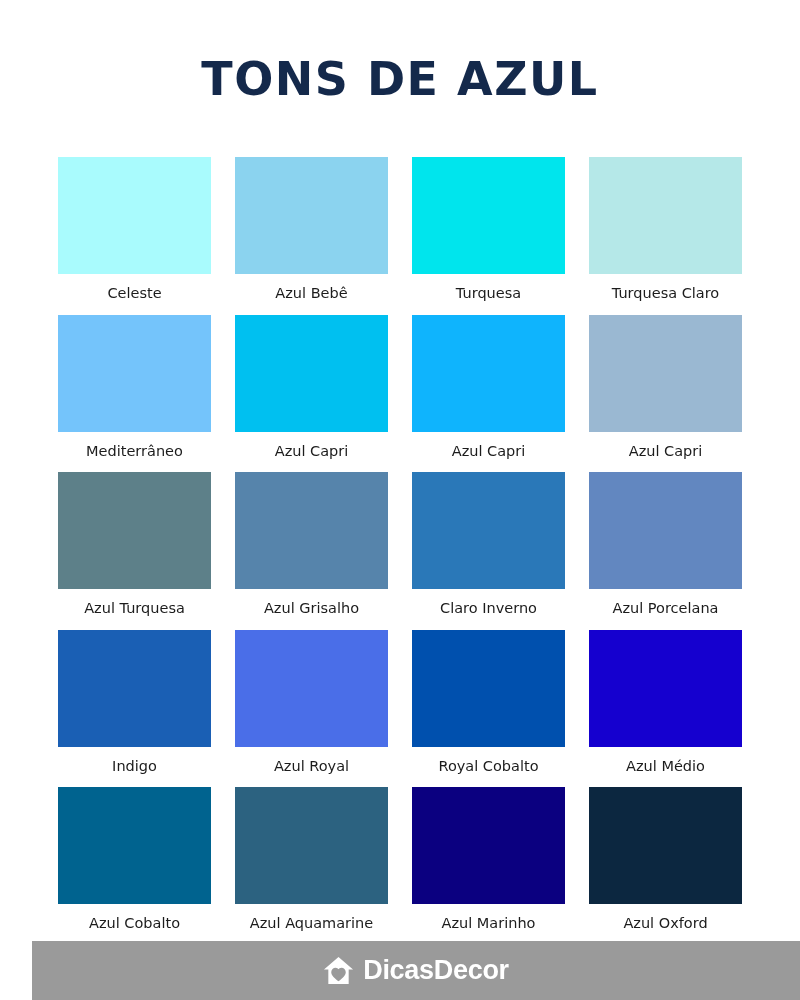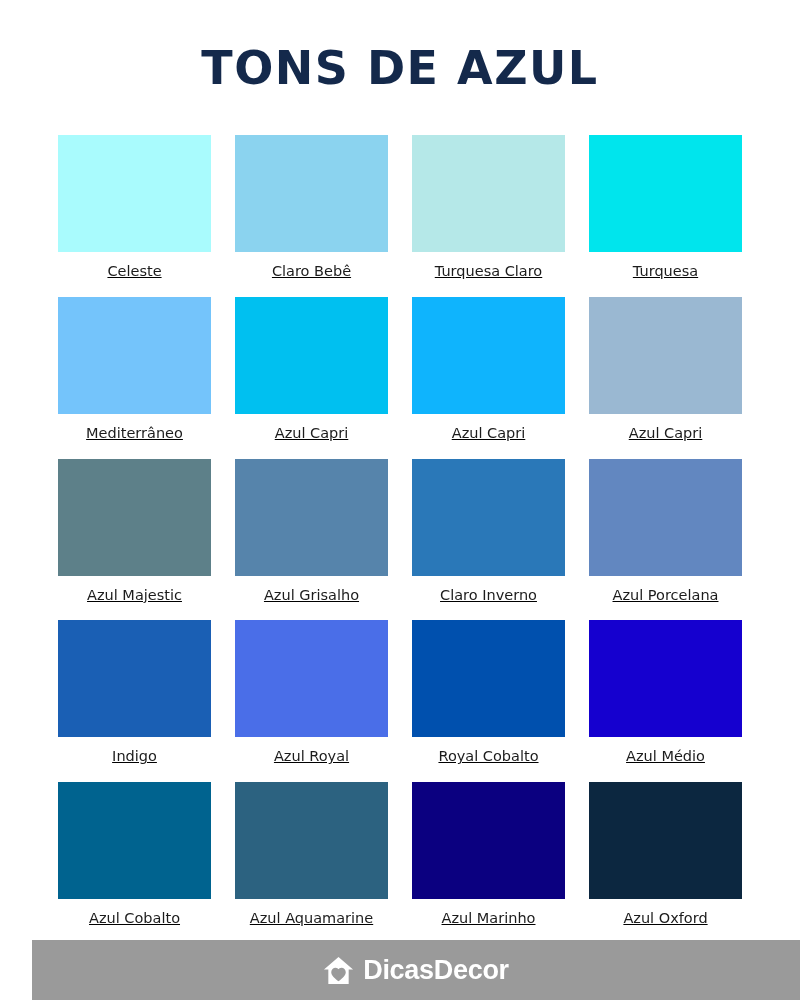--- a/index.html
+++ b/index.html
@@ -17,21 +17,21 @@
     position: relative;
     width: 800px;
     height: 1000px;
     background: #ffffff;
     display: flex;
     flex-direction: column;
   }
 
   
   .title-wrap {
-    height: 135px;
+    height: 157px;
     display: flex;
     align-items: center;
     justify-content: center;
     flex: 0 0 auto;
   }
 
   .page-title {
     font-size: 46px;
     font-weight: bold;
     letter-spacing: 1.5px;
@@ -44,21 +44,20 @@
   
   .grid {
     flex: 1 1 auto;
     padding: 0 58px;
     display: grid;
     grid-template-columns: repeat(4, 1fr);
     grid-template-rows: repeat(5, 1fr);
     column-gap: 24px;
     row-gap: 4px;
     align-content: start;
-    text-decoration: underline;
   }
 
   .cell {
     display: flex;
     flex-direction: column;
     align-items: center;
   }
 
   .swatch {
     width: 100%;
@@ -113,49 +112,49 @@
     <h1 class="page-title" style="color: rgb(20, 41, 75);">TONS DE AZUL</h1>
   </div>
 
   <div class="grid">
       <div class="cell">
         <div class="swatch" style="background: rgb(169, 251, 253);"></div>
         <div class="swatch-label">Celeste</div>
       </div>
       <div class="cell">
         <div class="swatch" style="background: rgb(139, 211, 239);"></div>
-        <div class="swatch-label">Claro Bebê</div>
+        <div class="swatch-label">Azul Bebê</div>
+      </div>
+      <div class="cell">
+        <div class="swatch" style="background: rgb(0, 229, 237);"></div>
+        <div class="swatch-label">Turquesa</div>
       </div>
       <div class="cell">
         <div class="swatch" style="background: rgb(181, 232, 232);"></div>
         <div class="swatch-label">Turquesa Claro</div>
       </div>
       <div class="cell">
-        <div class="swatch" style="background: rgb(0, 229, 237);"></div>
-        <div class="swatch-label">Turquesa</div>
-      </div>
-      <div class="cell">
         <div class="swatch" style="background: rgb(116, 196, 251);"></div>
         <div class="swatch-label">Mediterrâneo</div>
       </div>
       <div class="cell">
         <div class="swatch" style="background: rgb(0, 192, 240);"></div>
         <div class="swatch-label">Azul Capri</div>
       </div>
       <div class="cell">
         <div class="swatch" style="background: rgb(15, 180, 253);"></div>
         <div class="swatch-label">Azul Capri</div>
       </div>
       <div class="cell">
         <div class="swatch" style="background: rgb(154, 184, 210);"></div>
         <div class="swatch-label">Azul Capri</div>
       </div>
       <div class="cell">
         <div class="swatch" style="background: rgb(93, 128, 137);"></div>
-        <div class="swatch-label">Azul Majestic</div>
+        <div class="swatch-label">Azul Turquesa</div>
       </div>
       <div class="cell">
         <div class="swatch" style="background: rgb(86, 132, 171);"></div>
         <div class="swatch-label">Azul Grisalho</div>
       </div>
       <div class="cell">
         <div class="swatch" style="background: rgb(42, 120, 184);"></div>
         <div class="swatch-label">Claro Inverno</div>
       </div>
       <div class="cell">

